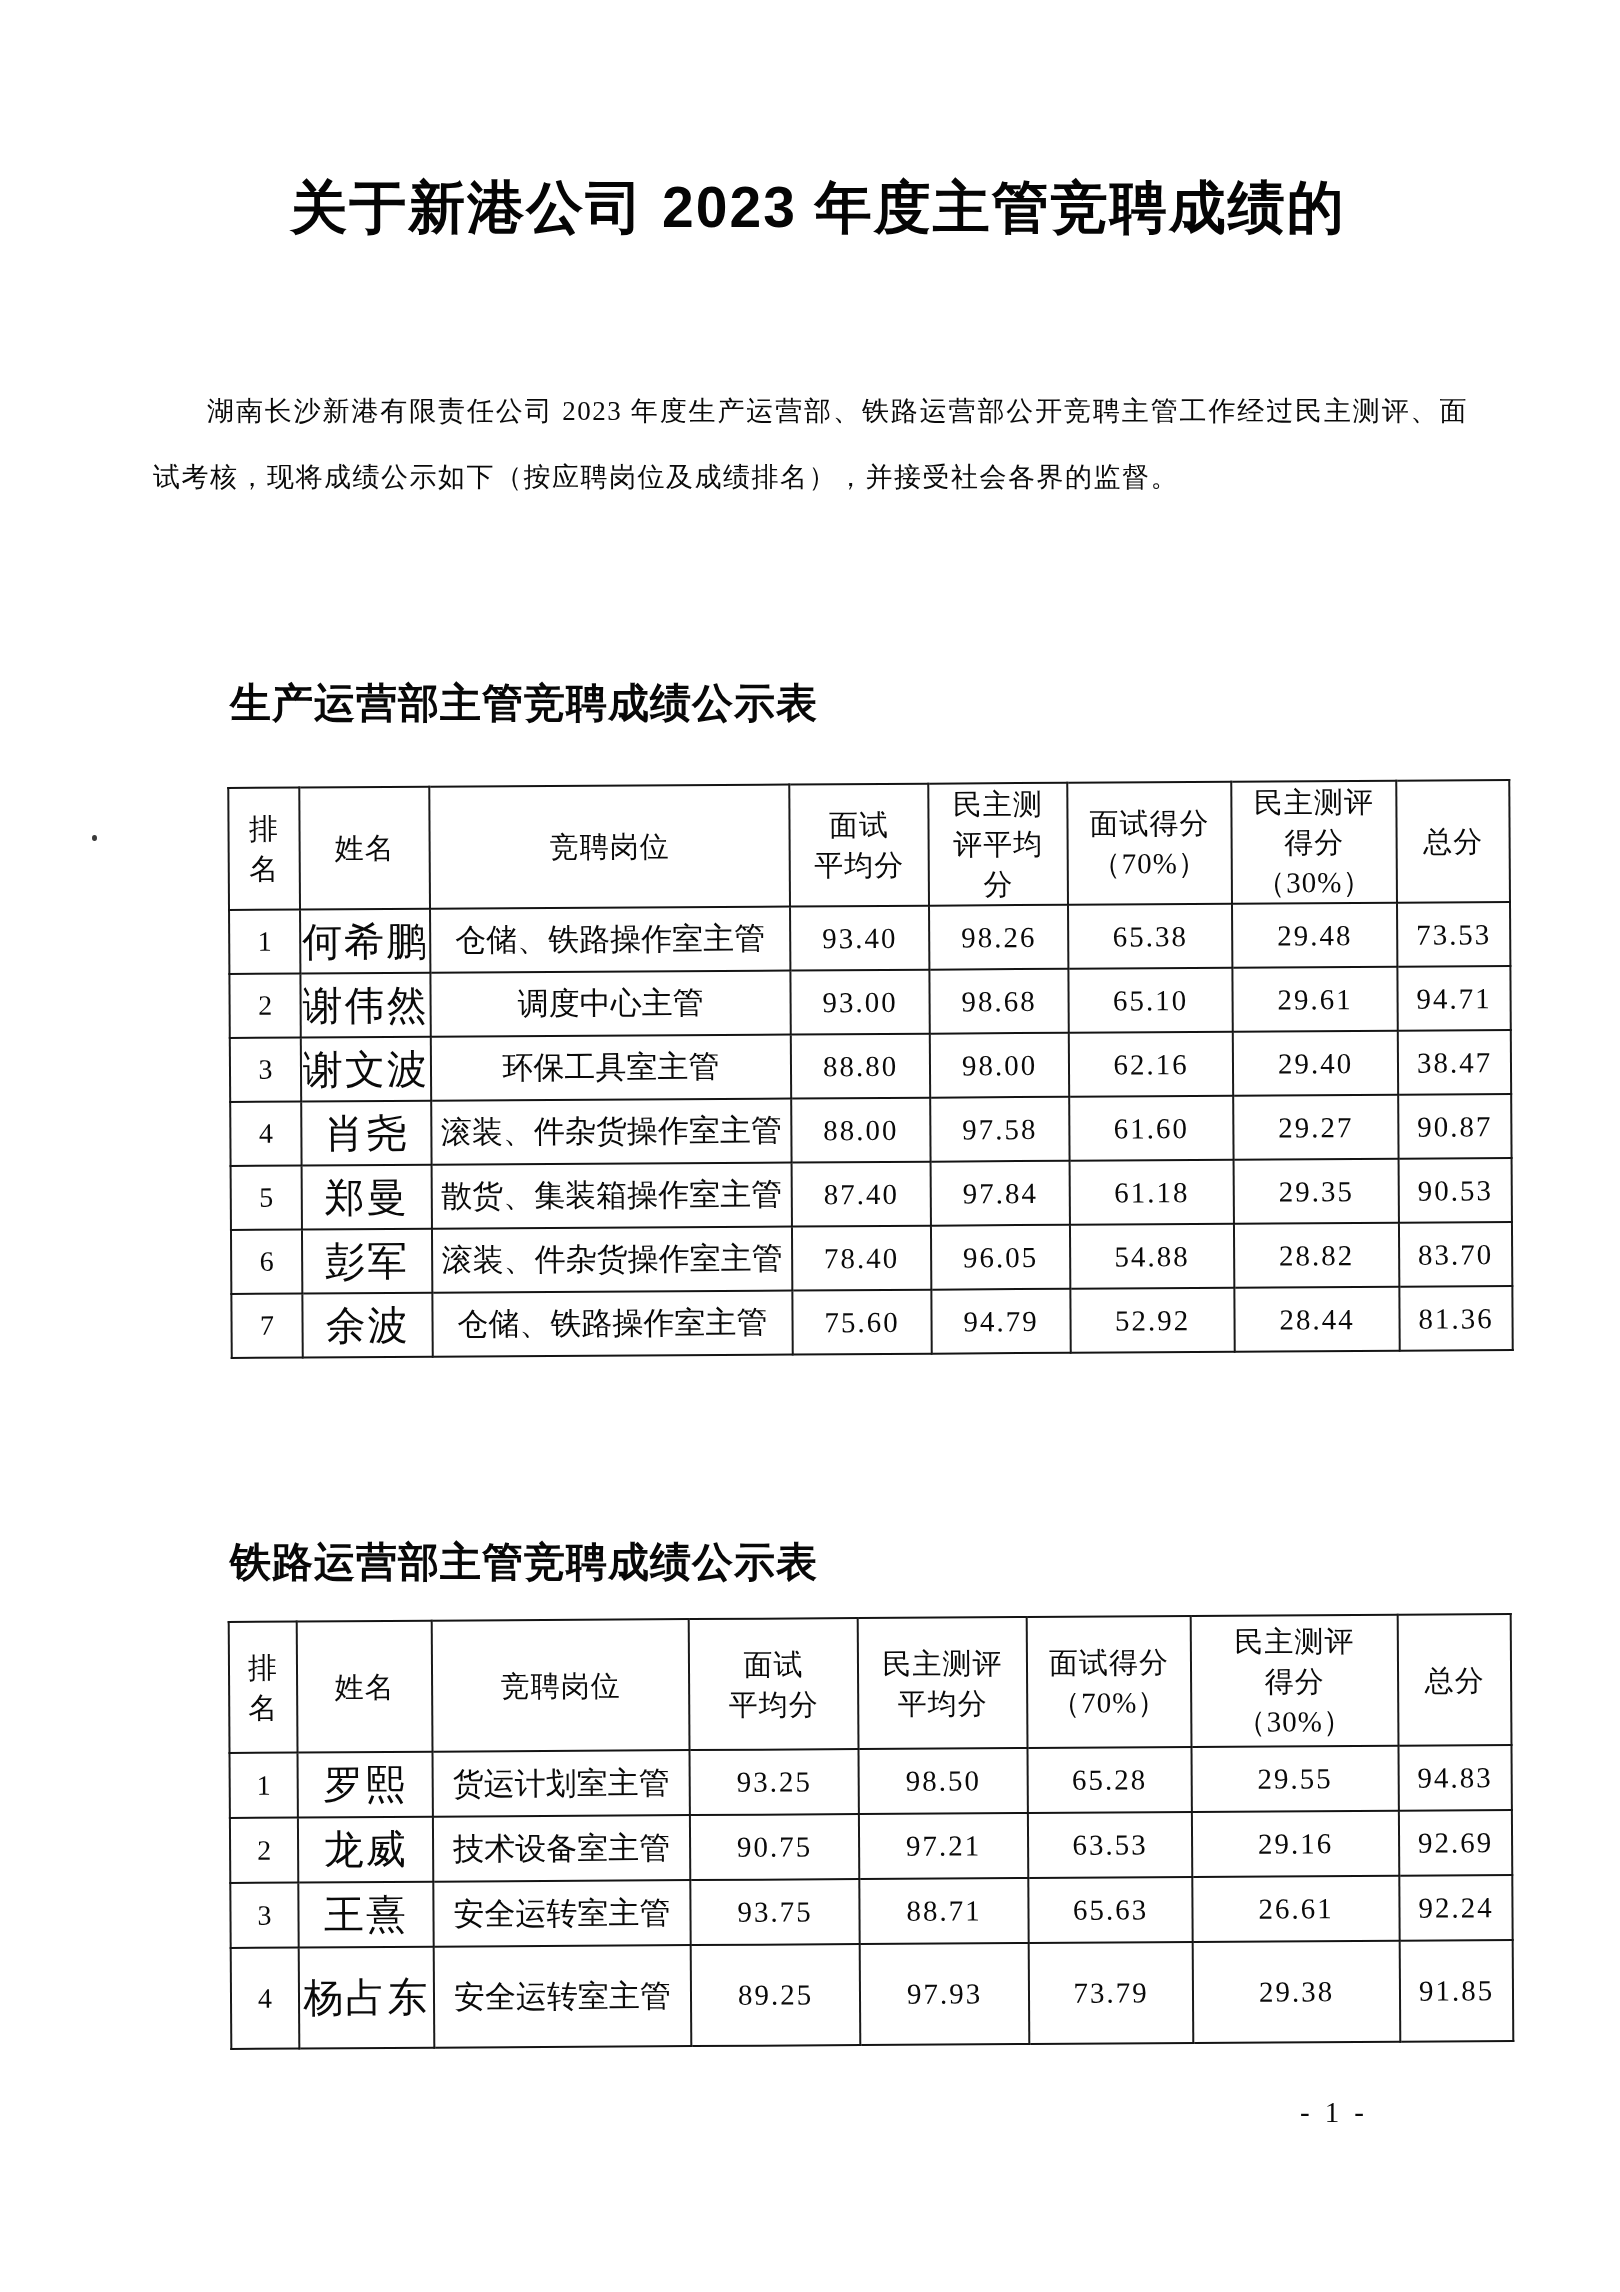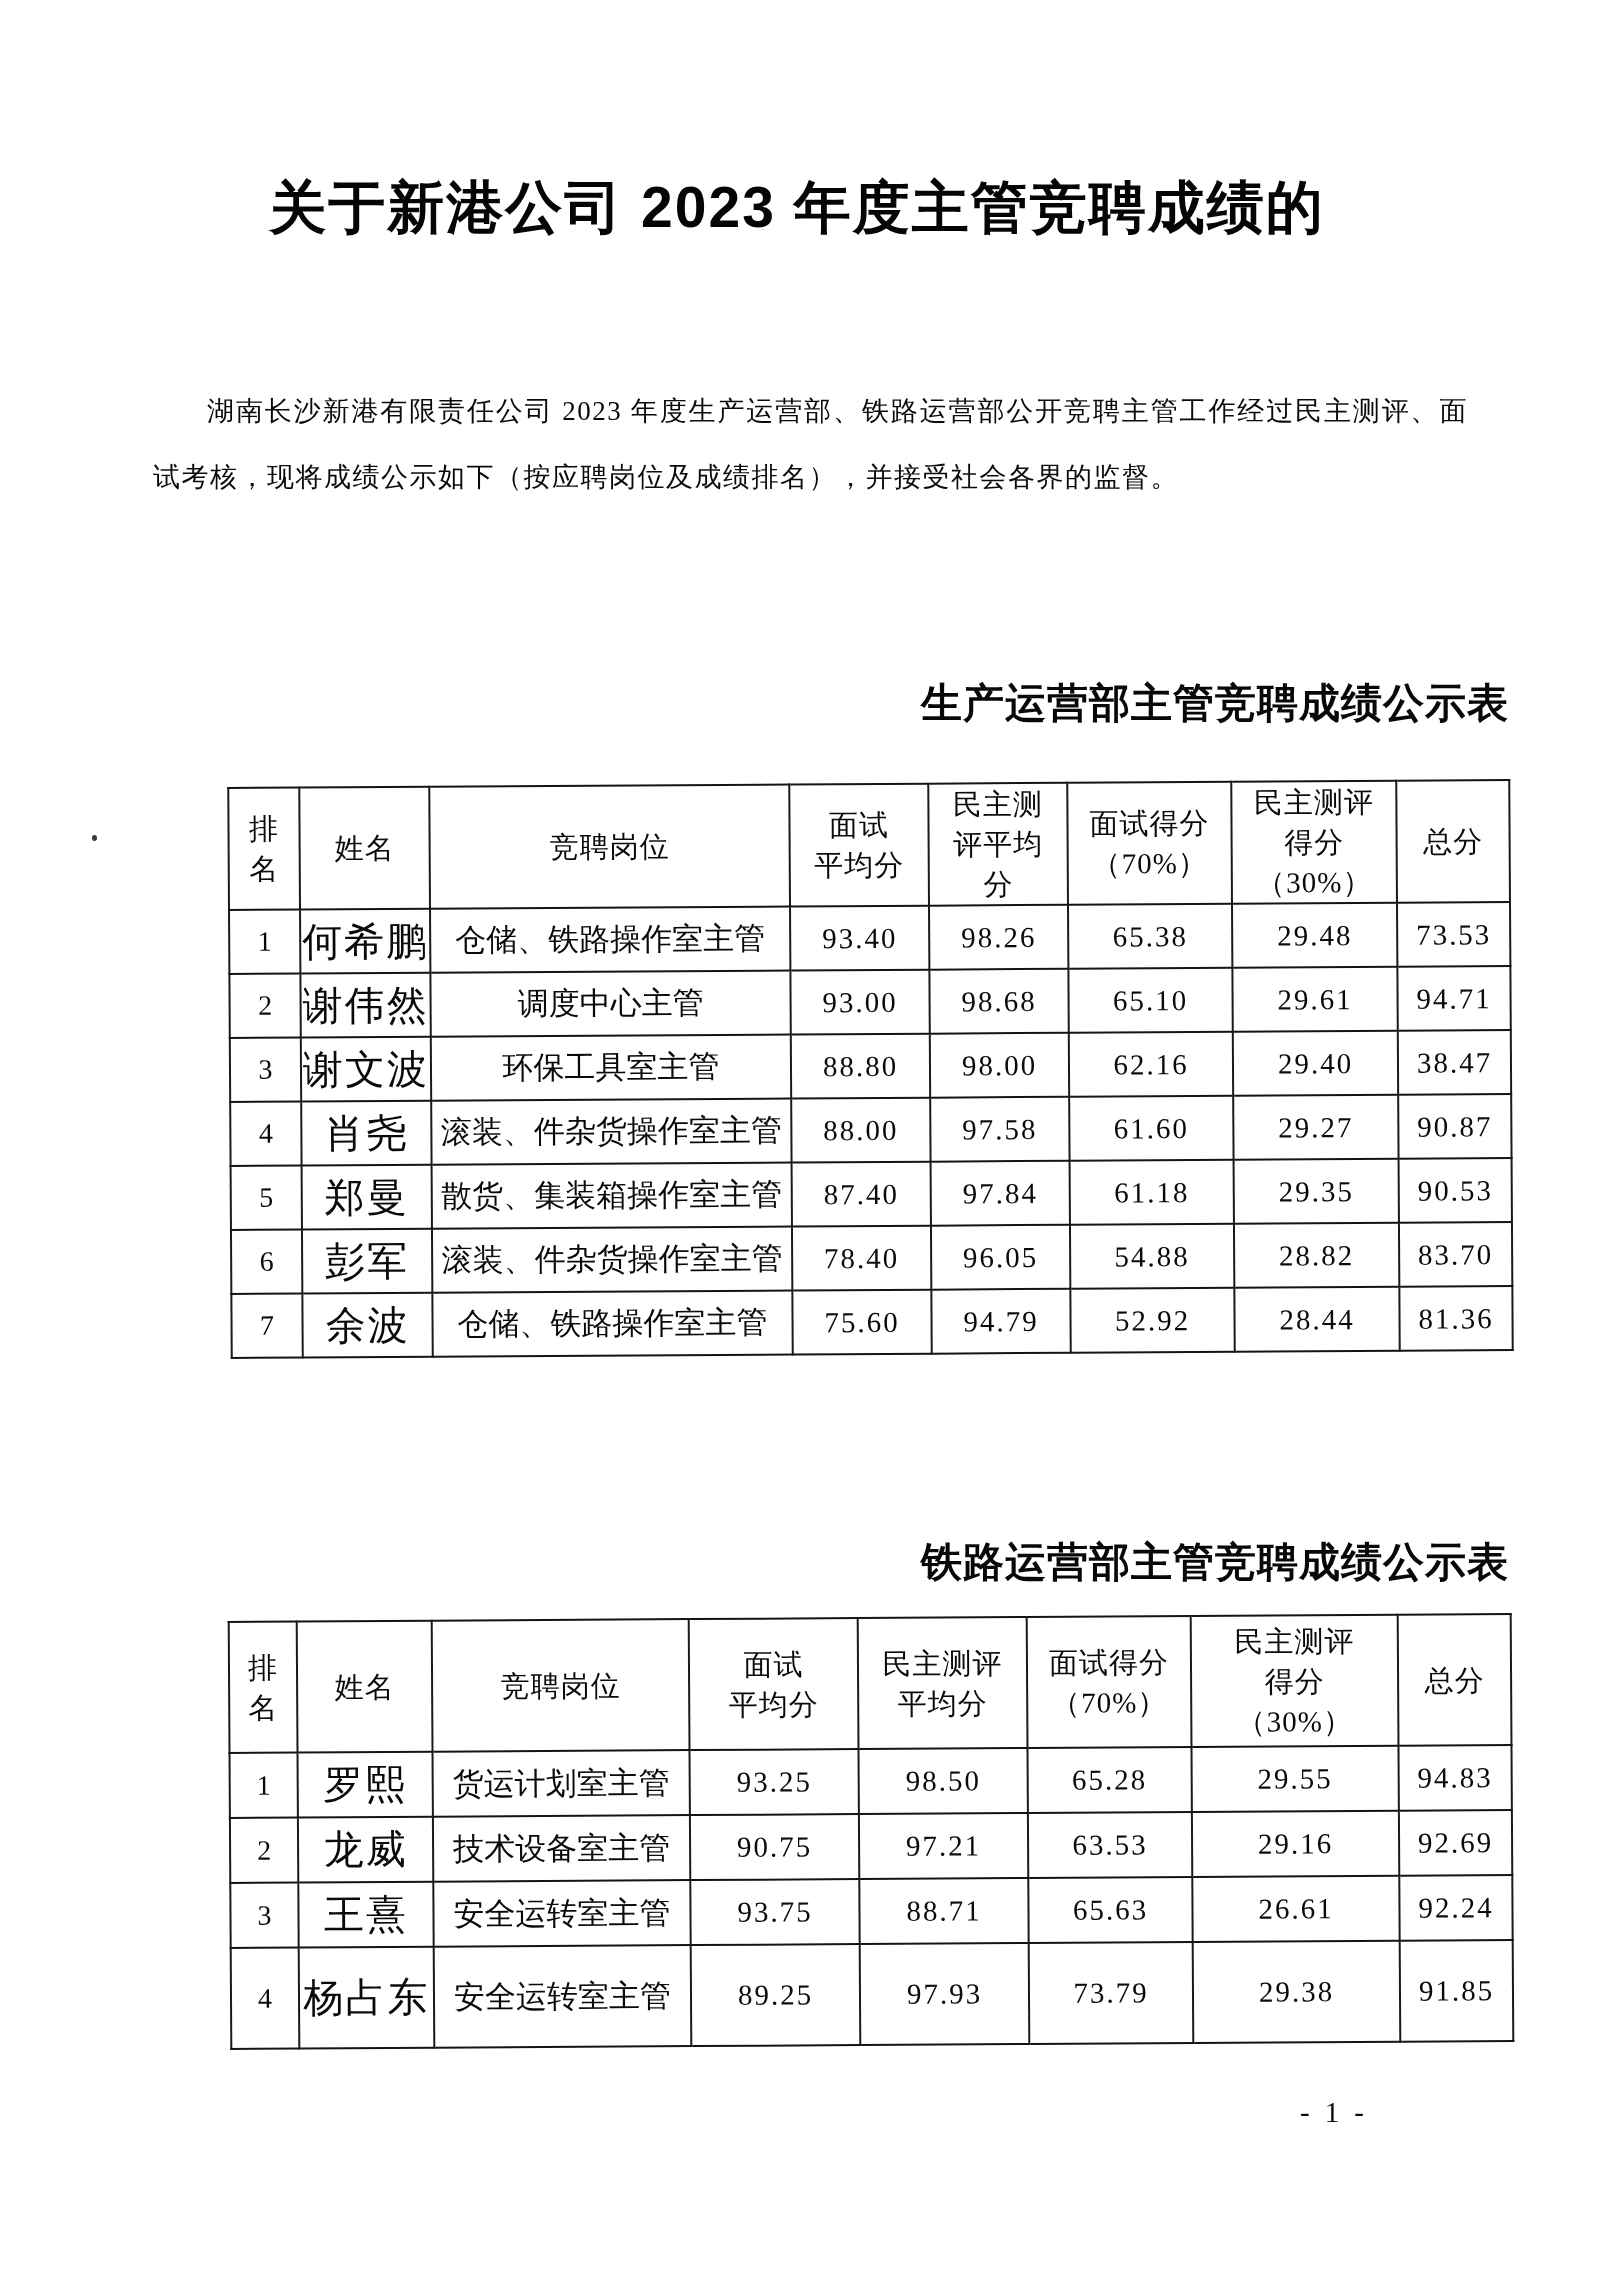--- a/index.html
+++ b/index.html
@@ -8,21 +8,21 @@
     width: 1620px;
     height: 2293px;
     background: #ffffff;
     margin: 0 auto;
     overflow: hidden;
     color: #0a0a0a;
     font-family: "Liberation Serif", serif;
   }
   .doc-title {
     position: absolute;
-    top: 169px; left: 13px; width: 1568px;
+    top: 169px; left: 34px; width: 1568px;
     text-align: center;
     font-family: "Liberation Sans", sans-serif;
     font-weight: bold;
     font-size: 57px;
     line-height: 76px;
     letter-spacing: 2px;
     color: #050505;
   }
   .intro {
     position: absolute;
@@ -33,21 +33,21 @@
     letter-spacing: 1.5px;
     text-indent: 2em;
     text-align: justify;
     color: #0a0a0a;
     margin: 0;
   }
   .sec-title {
     position: absolute;
     left: 230px; width: 1279px;
     margin: 0;
-    text-align: right;
+    text-align: left;
     font-family: "Liberation Sans", sans-serif;
     font-weight: bold;
     font-size: 41px;
     line-height: 47px;
     letter-spacing: 1px;
     color: #080808;
   }
   .sec1 { top: 680px; }
   .sec2 { top: 1507px; margin-top: 32px; }
   table.score-table {

